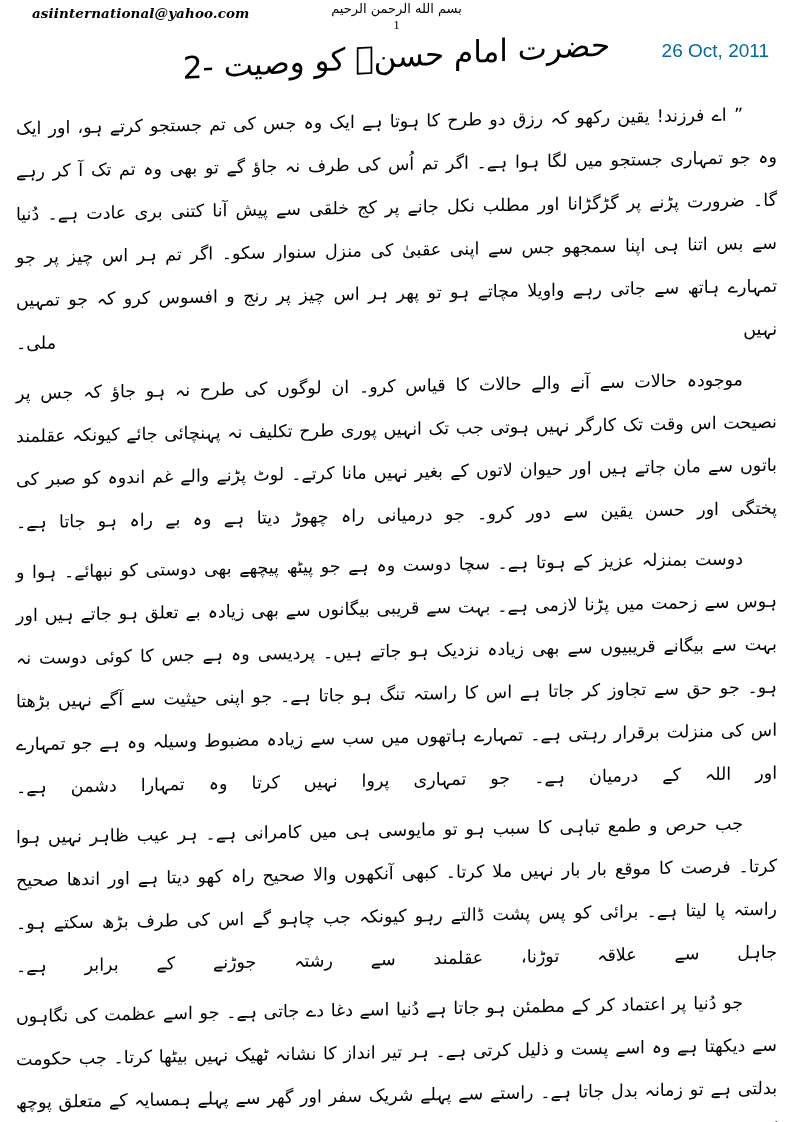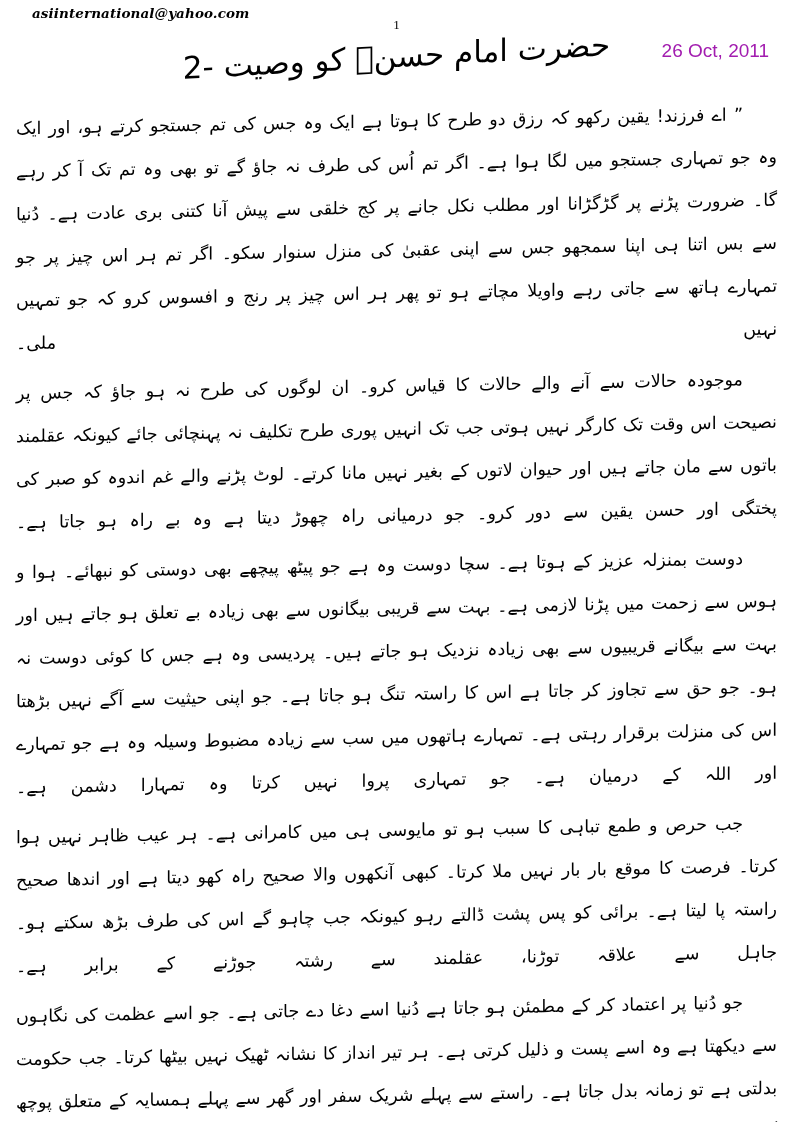--- a/index.html
+++ b/index.html
@@ -90,21 +90,21 @@
     letter-spacing: -1px;
   }
 
   .doc-date {
     position: absolute;
     top: 6px;
     right: 24px;
     direction: ltr;
     font-family: "Liberation Sans", sans-serif;
     font-size: 19px;
-    color: #a21caf;
+    color: #0369a1;
     white-space: nowrap;
   }
 
   
   .body-area {
     position: relative;
     margin: 0 16px;
     direction: rtl;
     text-align: justify;
     text-align-last: justify;
@@ -132,20 +132,23 @@
   }
 </style>
 </head>
 <body>
 
 <div class="page">
 
   <div class="header-band">
     <div class="email-addr">asiinternational@yahoo.com</div>
 
+    <div class="bismillah-wrap">
+      <span class="bismillah">بسم الله الرحمن الرحيم</span>
+    </div>
 
     <div class="page-number">1</div>
   </div>
 
   <div class="title-row">
     <div class="doc-title">حضرت امام حسنؑ کو وصیت -2</div>
     <div class="doc-date">26 Oct, 2011</div>
   </div>
 
   <div class="body-area">

